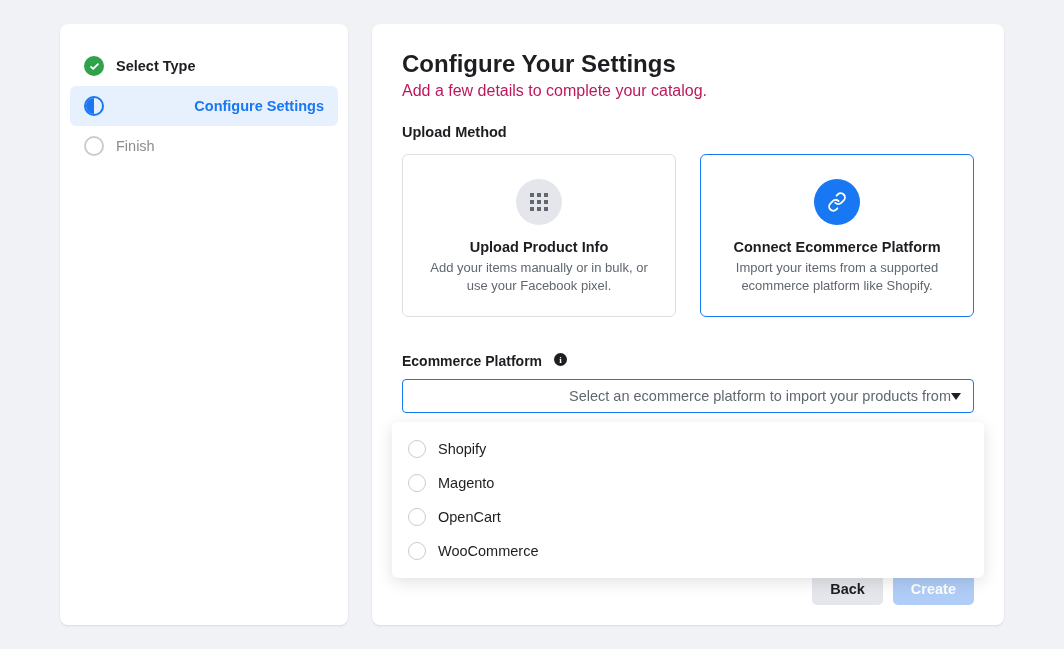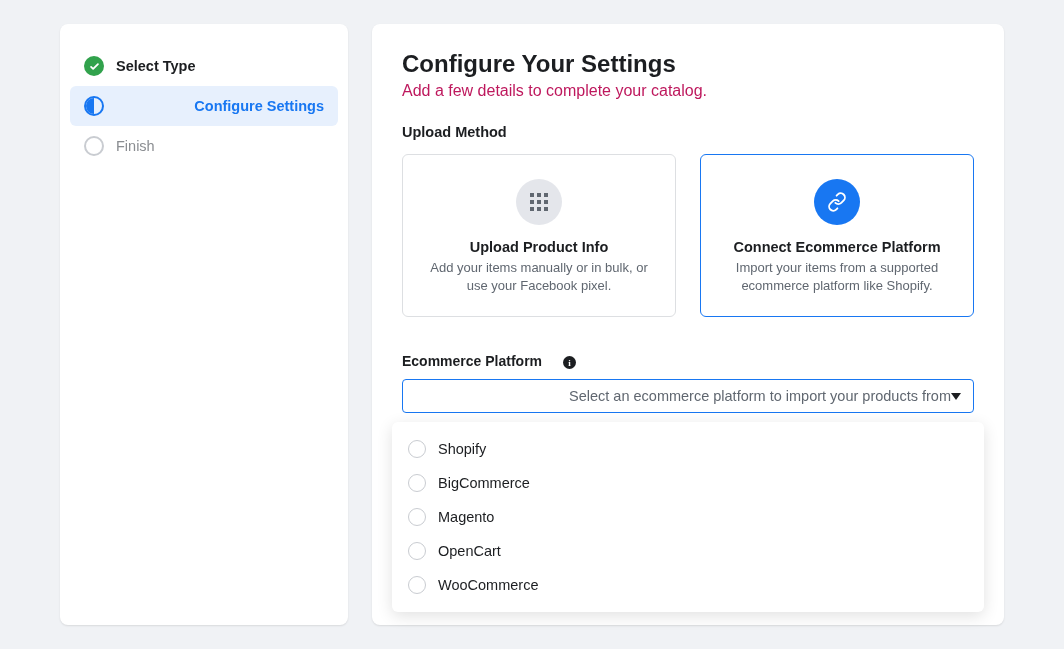--- a/index.html
+++ b/index.html
@@ -76,21 +76,21 @@
     .card-icon {
       width: 46px; height: 46px; border-radius: 50%;
       margin: 0 auto 14px;
       display: flex; align-items: center; justify-content: center;
     }
     .card:not(.selected) .card-icon { background: #e4e6eb; }
     .card.selected .card-icon { background: #1877f2; }
     .card-title { font-size: 14.5px; font-weight: 700; color: #1c1e21; margin-bottom: 4px; }
     .card-desc { font-size: 13px; color: #606770; line-height: 1.35; padding: 0 4px; }
 
-    .field-label { font-size: 14px; font-weight: 700; color: #1c1e21; margin-top: 36px; display: flex; align-items: flex-end; gap: 21px;}
+    .field-label { font-size: 14px; font-weight: 700; color: #1c1e21; margin-top: 36px; display: flex; align-items: flex-start; gap: 12px;}
     .info-icon {
       width: 13px; height: 13px; border-radius: 50%; background:#1c1e21; color:#fff;
       display:inline-flex; align-items:center; justify-content:center; font-size:9px; font-weight:700; font-family: Georgia, serif;
     }
 
     .select-box {
       margin-top: 10px;
       border: 1.5px solid #1877f2;
       border-radius: 4px;
       padding: 8px 12px;
@@ -192,24 +192,20 @@
     <span class="caret"></span>
   </div>
 
   <div class="dropdown">
     <div class="drop-item">
       <span class="radio"></span>
       <span class="drop-label">Shopify</span>
     </div>
     <div class="drop-item">
       <span class="radio"></span>
-      <span class="drop-label">BigCommerce</span>
-    </div>
-    <div class="drop-item">
-      <span class="radio"></span>
       <span class="drop-label">Magento</span>
     </div>
     <div class="drop-item">
       <span class="radio"></span>
       <span class="drop-label">OpenCart</span>
     </div>
     <div class="drop-item">
       <span class="radio"></span>
       <span class="drop-label">WooCommerce</span>
     </div>

